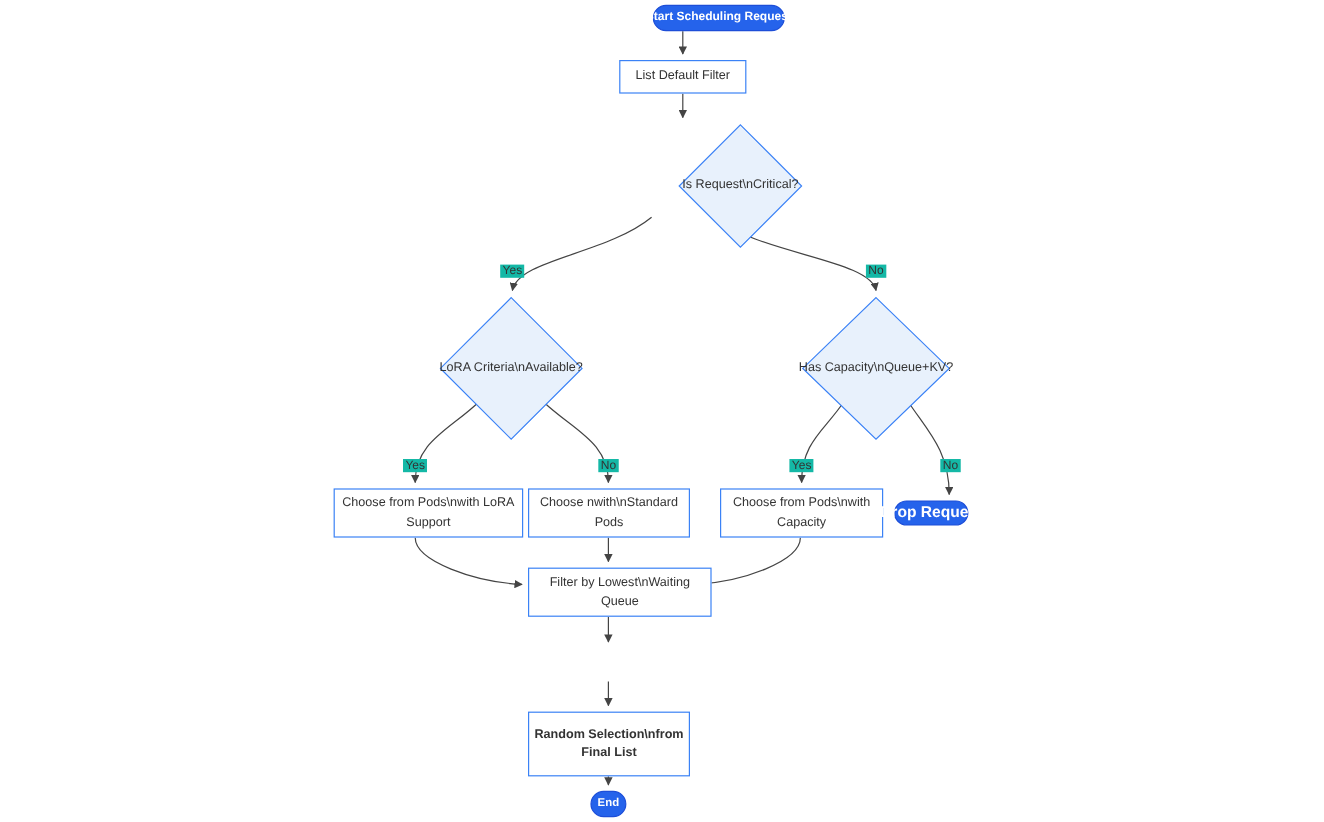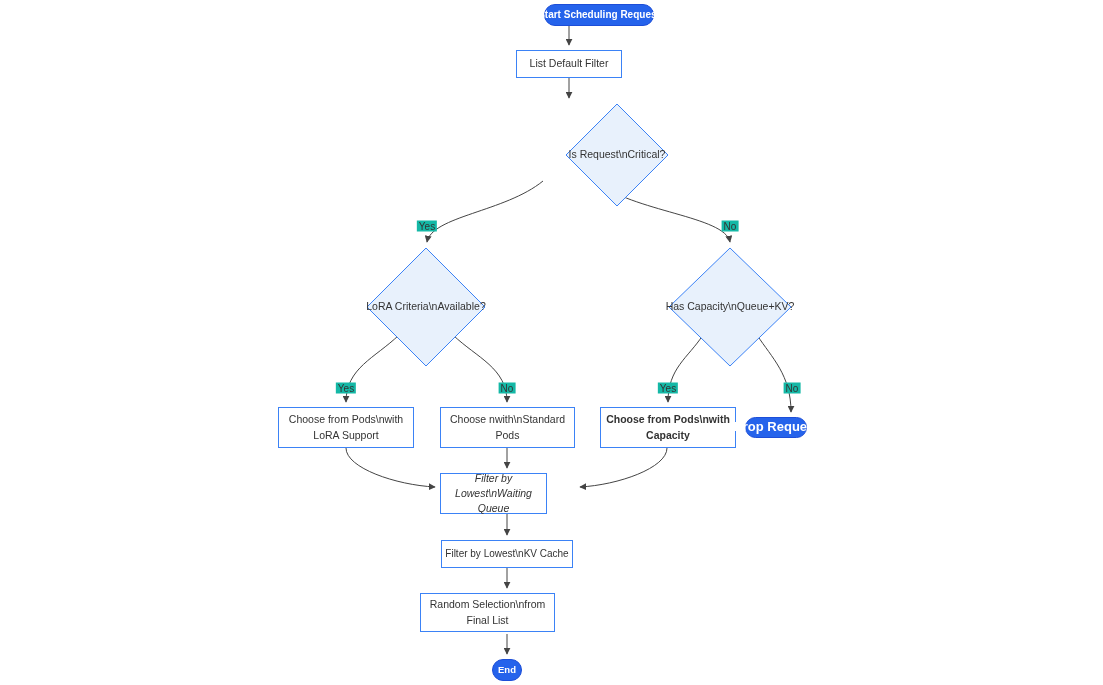--- a/index.html
+++ b/index.html
@@ -103,45 +103,42 @@
     <span class="lbl">LoRA Criteria\nAvailable?</span>
   </div>
 
   <div class="node diamond" style="left:668px; top:247px; width:124px; height:120px;">
     <svg width="124" height="120" viewBox="0 0 124 120">
       <polygon points="62,1 123,60 62,119 1,60"></polygon>
     </svg>
     <span class="lbl">Has Capacity\nQueue+KV?</span>
   </div>
 
-  <div class="node rect" style="left:278px; top:407px; width:136px; height:41px;">
+  <div class="node rect" style="left:278px; top:407px; width:158px; height:41px;">
     <span class="lbl">Choose from Pods\nwith LoRA Support</span>
   </div>
 
   <div class="node rect" style="left:440px; top:407px; width:135px; height:41px;">
     <span class="lbl">Choose nwith\nStandard Pods</span>
   </div>
 
-  <div class="node rect" style="left:600px; top:407px; width:136px; height:41px;font-weight:bold;">
+  <div class="node rect" style="left:600px; top:407px; width:136px; height:41px;">
     <span class="lbl">Choose from Pods\nwith Capacity</span>
   </div>
 
   <div class="node stadium" style="left:745px; top:417px; width:62px; height:21px; border-radius:10.5px; font-size:13px;">
     <span class="lbl">Drop Request</span>
   </div>
 
-  <div class="node rect" style="left:440px; top:473px; width:107px; height:41px;font-style:italic;">
+  <div class="node rect" style="left:440px; top:473px; width:153px; height:41px;">
     <span class="lbl">Filter by Lowest\nWaiting Queue</span>
   </div>
 
-  <div class="node rect oneline" style="left:441px; top:540px; width:132px; height:28px;">
-    <span class="lbl">Filter by Lowest\nKV Cache</span>
-  </div>
 
-  <div class="node rect" style="left:420px; top:593px; width:135px; height:39px;">
+  <div class="node rect" style="left:440px; top:593px; width:135px; height:54px;font-weight:bold;">
     <span class="lbl">Random Selection\nfrom Final List</span>
   </div>
 
   <div class="node stadium" style="left:492px; top:659px; width:30px; height:22px; border-radius:11px; font-size:9.5px;align-items:center;">
     <span class="lbl">End</span>
   </div>
 
   <span class="edge-label" style="left:427px; top:226px;">Yes</span>
   <span class="edge-label" style="left:730px; top:226px;">No</span>
   <span class="edge-label" style="left:346px; top:388px;">Yes</span>

